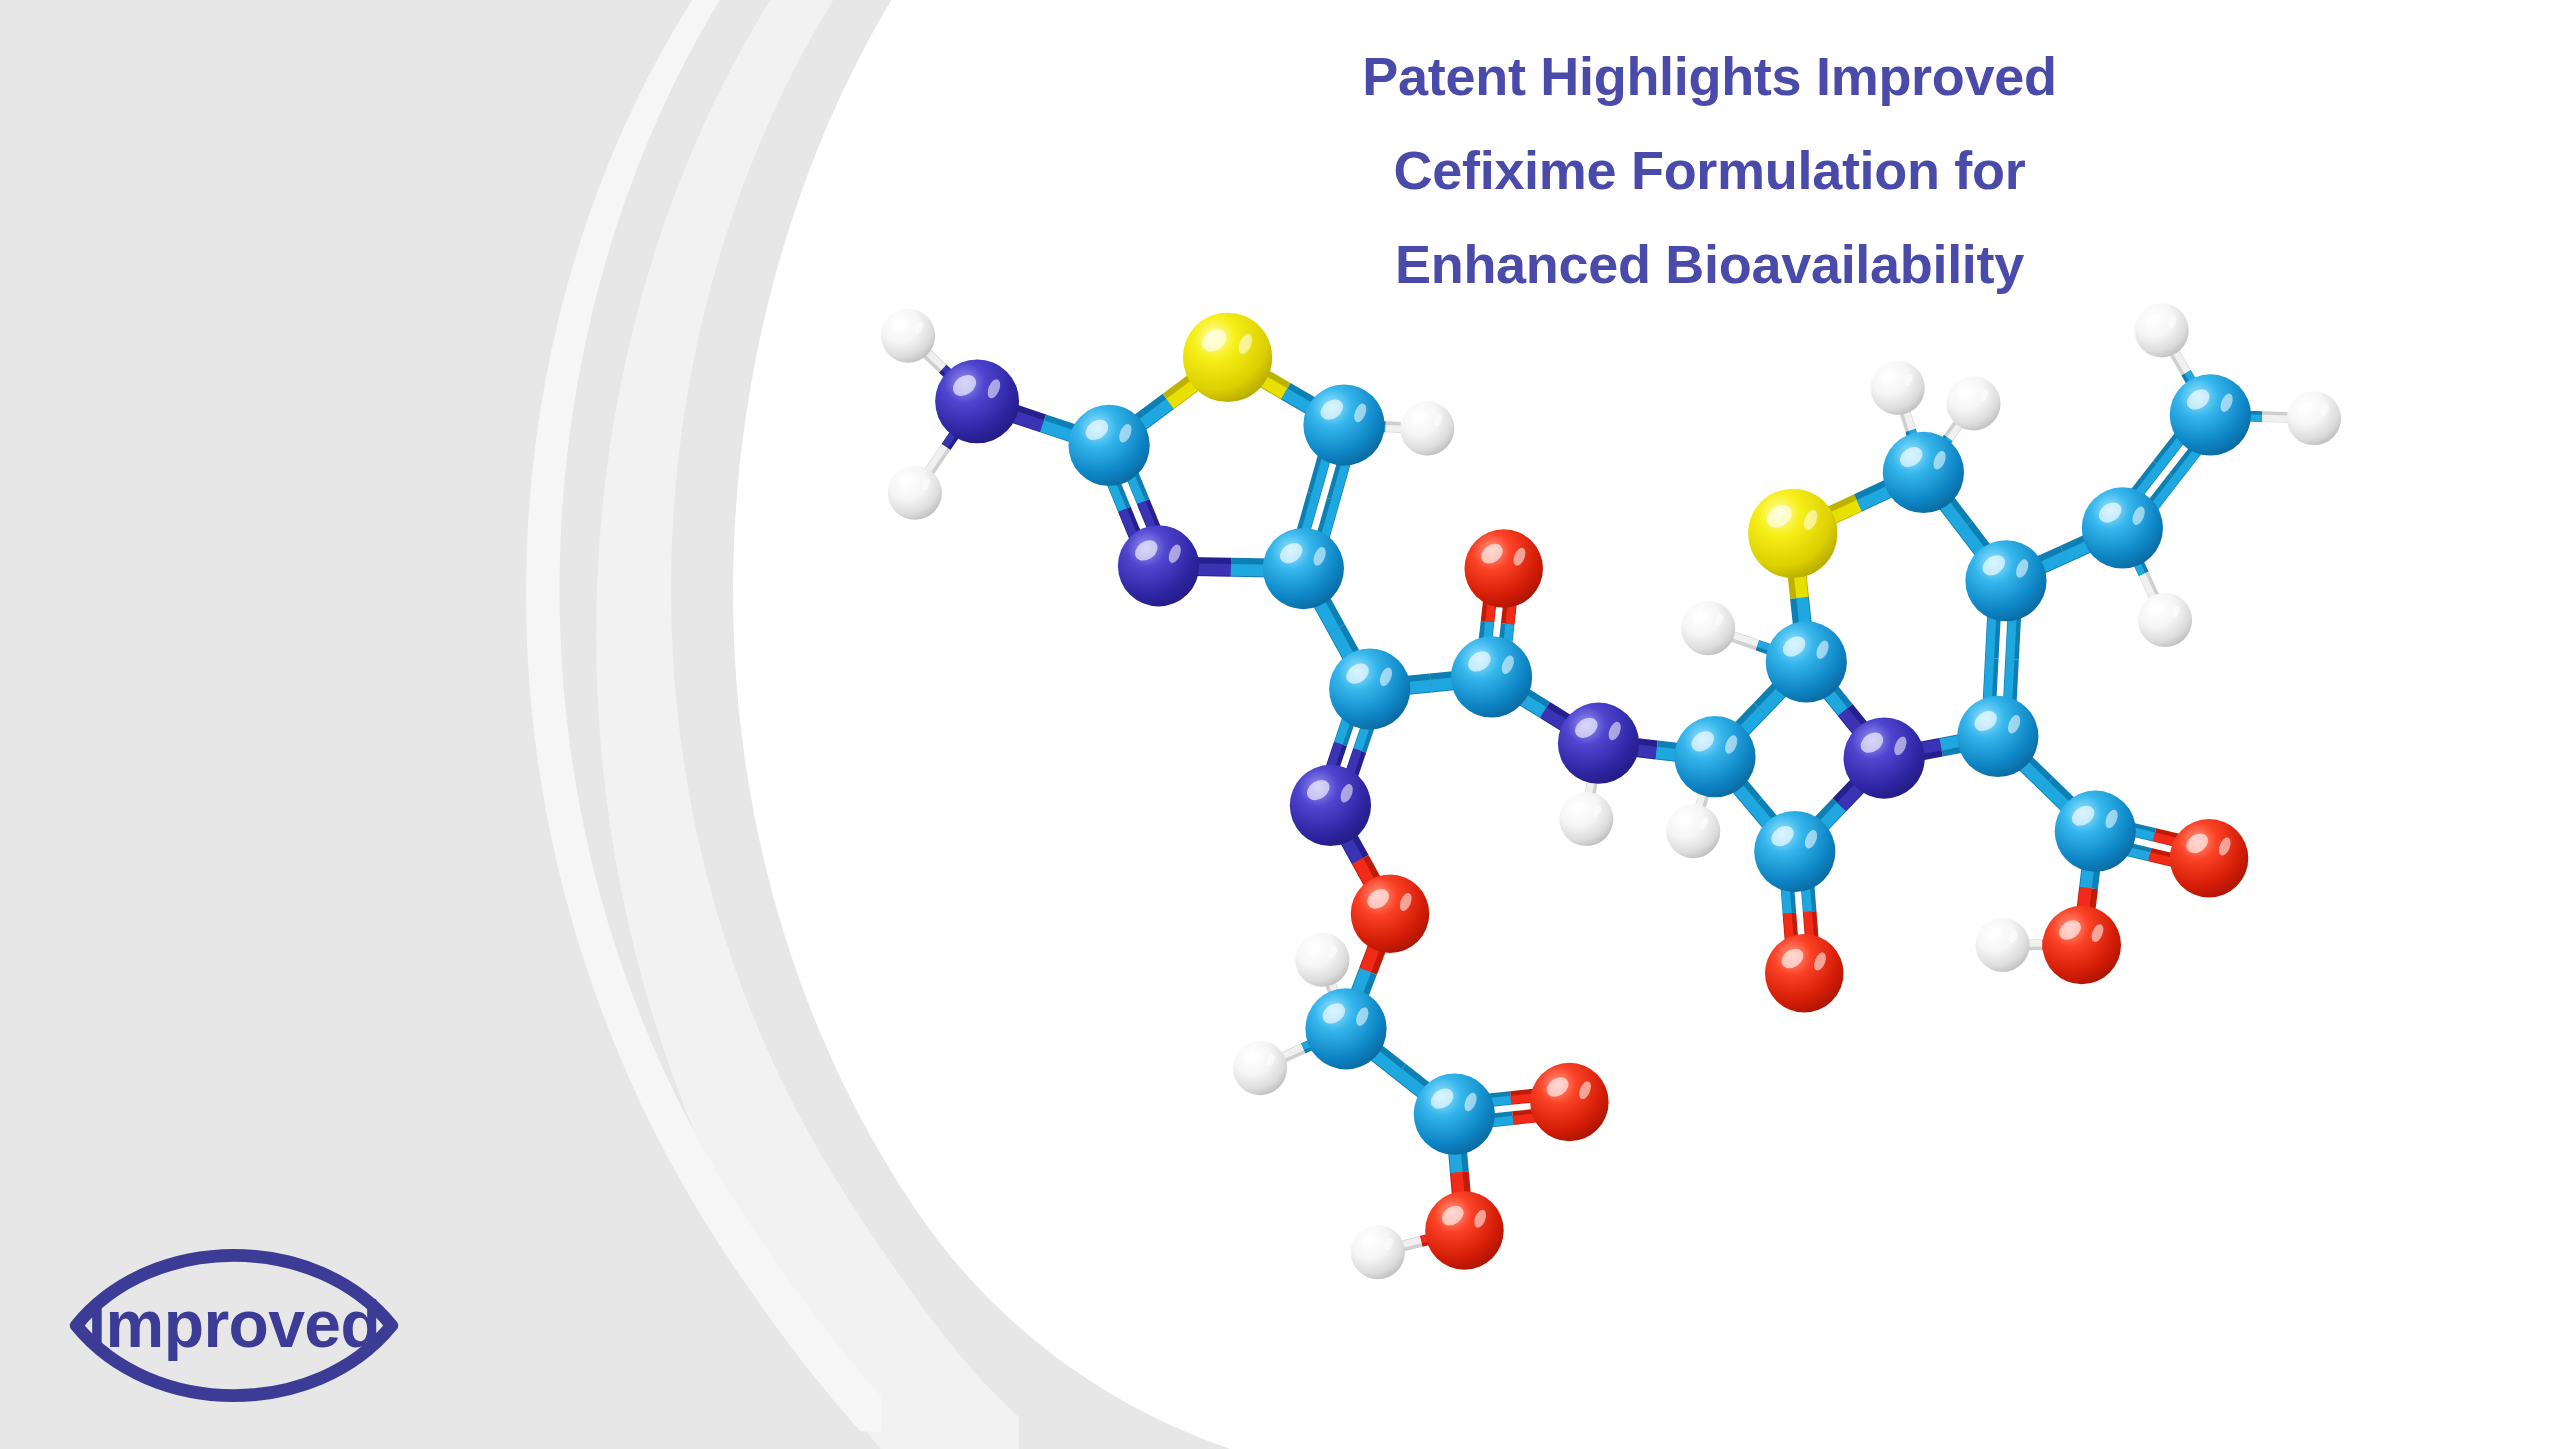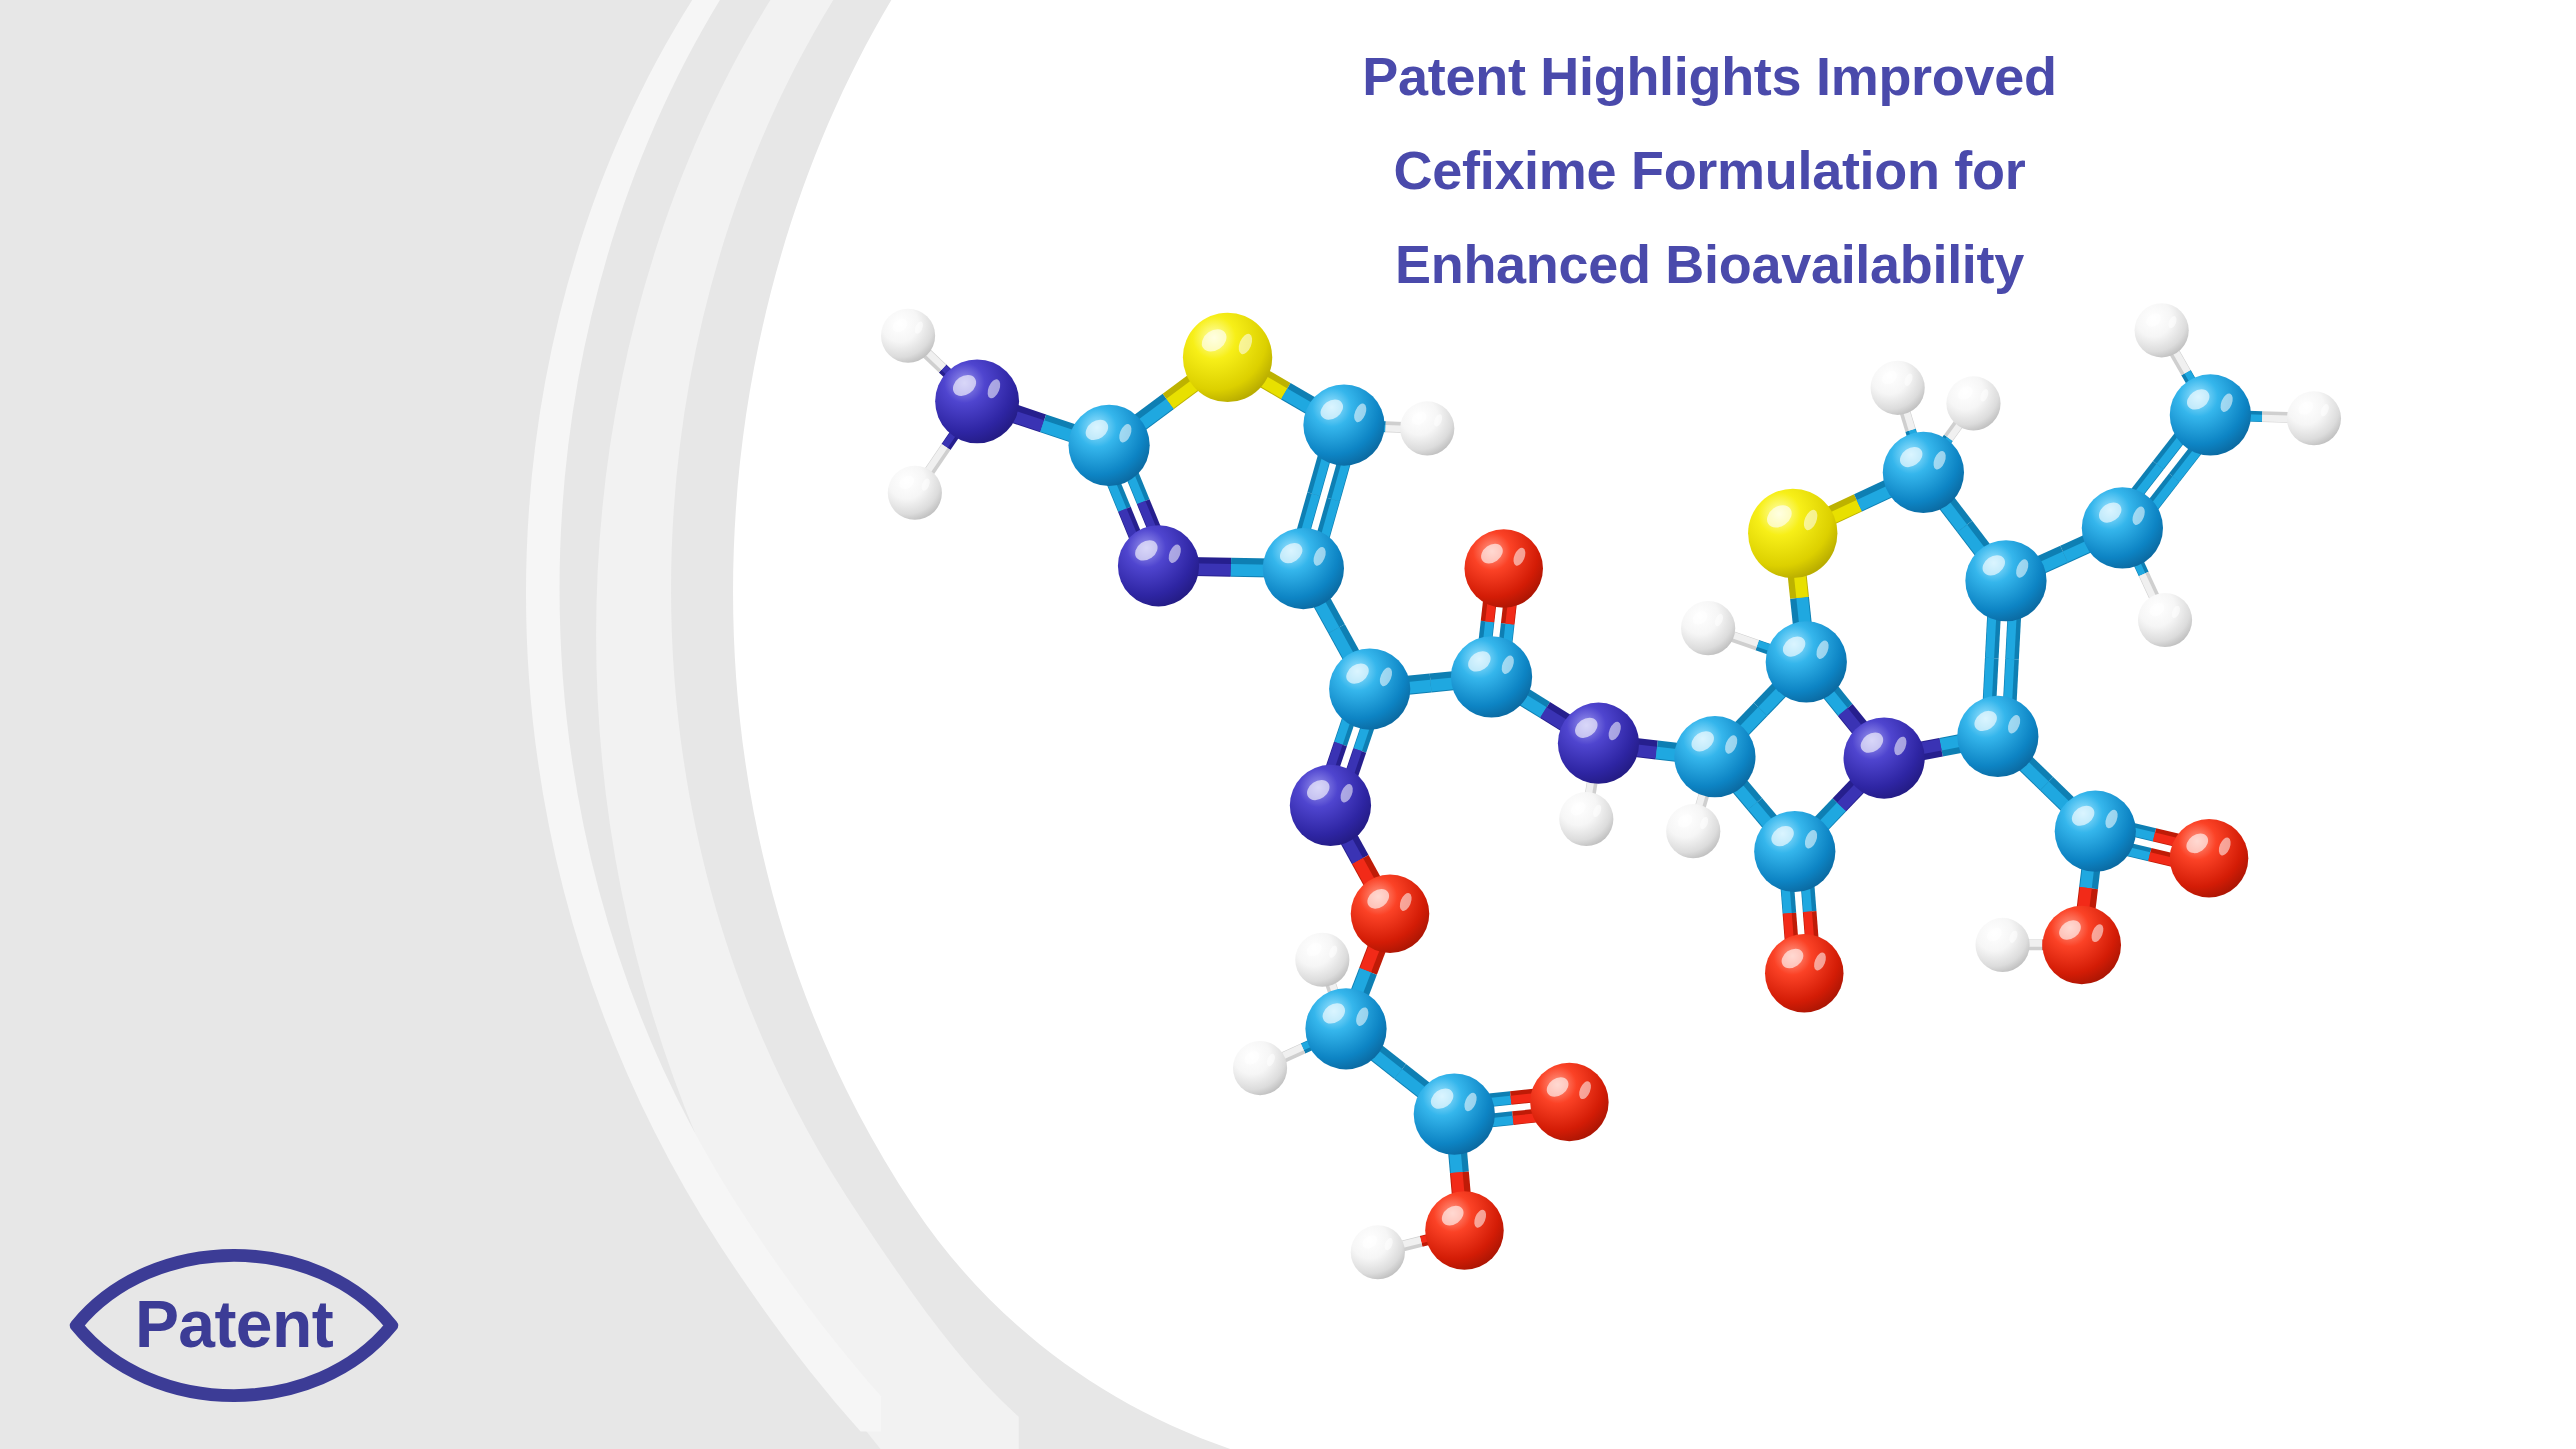--- a/index.html
+++ b/index.html
@@ -550,17 +550,17 @@
           <ellipse cx="1498" cy="584.8" rx="12" ry="8.8" fill="#ffffff" opacity="0.55" transform="rotate(-35 1498 584.8)"></ellipse>
           <ellipse cx="1526" cy="588" rx="5.2" ry="9.6" fill="#ffffff" opacity="0.55" transform="rotate(22 1526 588)"></ellipse>
         </g>
       </g>
   </svg>
 
   <div id="logo">
     <svg viewBox="0 0 580 310" width="340" height="181">
       <path d="M 20 155 C 150 -5 430 -5 560 155 C 430 315 150 315 20 155 Z" fill="none" stroke="#3c3c96" stroke-width="22" stroke-linejoin="round"></path>
     </svg>
-    <div id="logo-text">Patent</div>
+    <div id="logo-text">Improved</div>
   </div>
 
 </div>
 
 
 </body></html>

